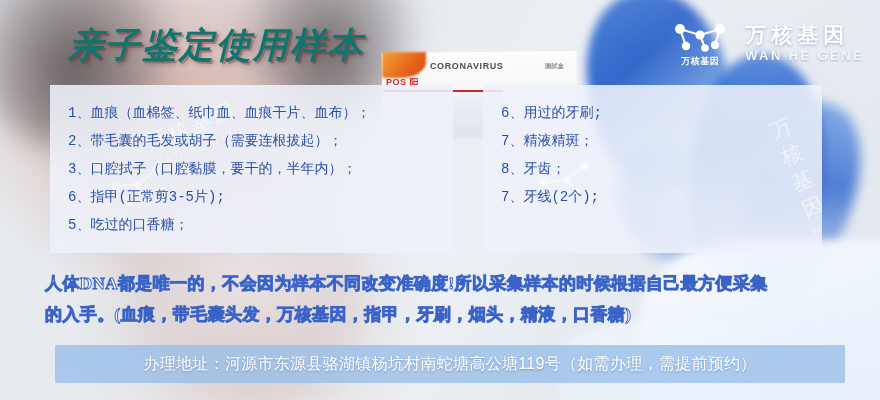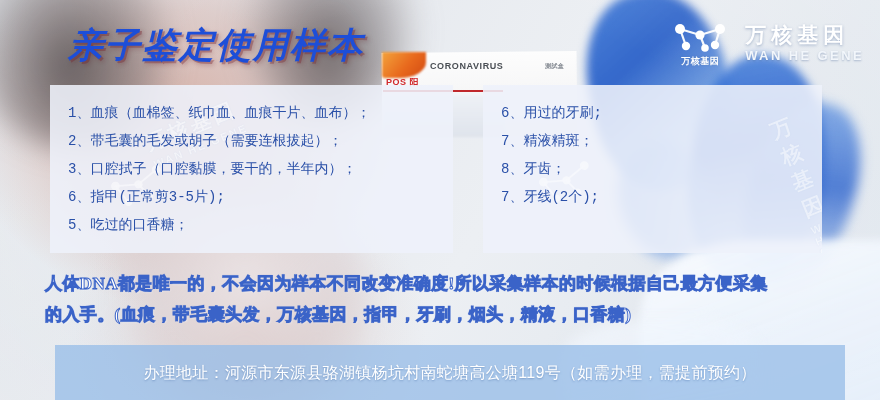--- a/index.html
+++ b/index.html
@@ -145,21 +145,21 @@
 
   
   .title {
     position: absolute;
     left: 68px; top: 22px;
     font-family: Liberation Mono, monospace;
     font-size: 35px;
     font-weight: 700;
     font-style: italic;
     letter-spacing: 2px;
-    color: #1d4ed8;
+    color: #0f766e;
     text-shadow:
       2px 2px 0 rgba(120,30,40,0.35),
       3px 3px 5px rgba(90,20,30,0.30);
     white-space: nowrap;
   }
 
   .logo {
     position: absolute;
     right: 16px; top: 20px;
     display: flex;
@@ -253,21 +253,21 @@
     -webkit-text-stroke: 0.9px #3a63c8;
     text-shadow:
       0 0 1px rgba(40,80,190,0.9),
       1px 1px 2px rgba(255,255,255,0.55);
   }
 
   
   .address {
     position: absolute;
     left: 55px; top: 345px;
-    width: 790px; height: 56px;
+    width: 790px; height: 38px;
     background: rgba(152,190,232,0.78);
     display: flex;
     align-items: center;
     justify-content: center;
   }
   .address-text {
     font-family: "Liberation Sans", sans-serif;
     font-size: 16px;
     color: #ffffff;
     letter-spacing: 0.3px;

